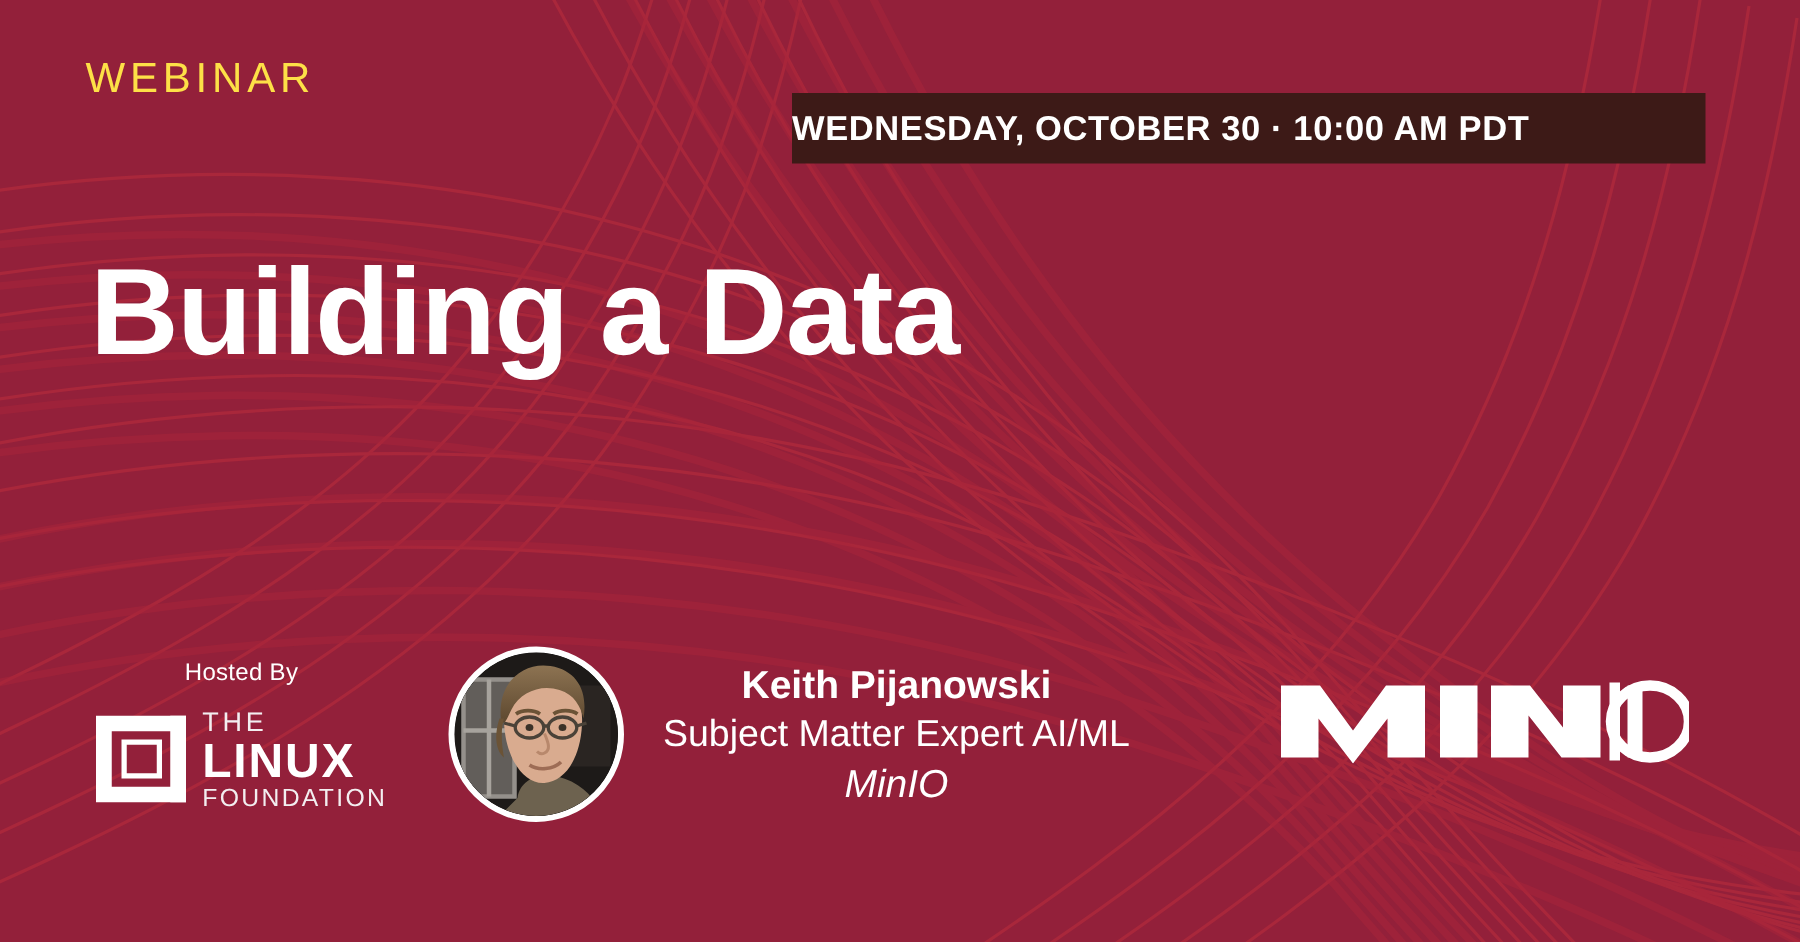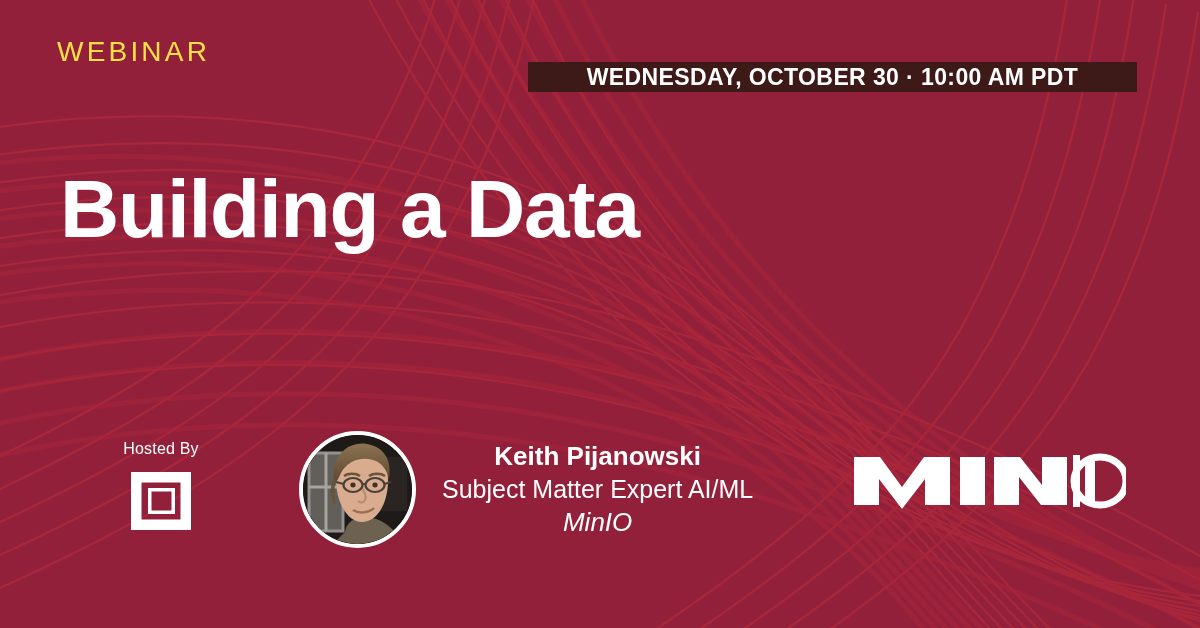--- a/index.html
+++ b/index.html
@@ -37,25 +37,25 @@
     font-weight: 400;
     color: #fde047;
   }
 
   
   .date-chip {
     position: absolute;
     left: 528px;
     top: 62px;
     width: 609px;
-    height: 30px;
+    height: 47px;
     background: #3D1A17;
     display: flex;
     align-items: center;
-    justify-content: center;
+    justify-content: flex-start;
   }
   .date-chip-text {
     font-size: 23px;
     font-weight: 700;
     letter-spacing: 0.4px;
     white-space: nowrap;
     color: #ffffff;
   }
 
   
@@ -264,20 +264,25 @@
 
   <div class="hosted-block">
     <div class="kicker">Hosted By</div>
     <div class="lf-logo">
       <svg class="lf-mark" viewBox="0 0 60 58" aria-hidden="true">
         <path fill="#ffffff" d="M0,0 H60 V10.5 H10.5 V47.5 H60 V58 H0 Z"></path>
         <rect x="49.5" y="0" width="10.5" height="58" fill="#ffffff"></rect>
         <rect x="17" y="16" width="27" height="26" fill="#ffffff"></rect>
         <rect x="20.5" y="19.5" width="20" height="19" fill="#93203A"></rect>
       </svg>
+      <span class="lf-words">
+        <span class="lf-the">THE</span>
+        <span class="lf-linux">LINUX</span>
+        <span class="lf-foundation">FOUNDATION</span>
+      </span>
     </div>
   </div>
 
   <div class="speaker">
     <div class="avatar">
       <svg width="109" height="109" viewBox="0 0 109 109" aria-hidden="true">
         <defs>
           <clipPath id="avClip">
               <circle cx="54.5" cy="54.5" r="54.5"></circle>
             </clipPath>

